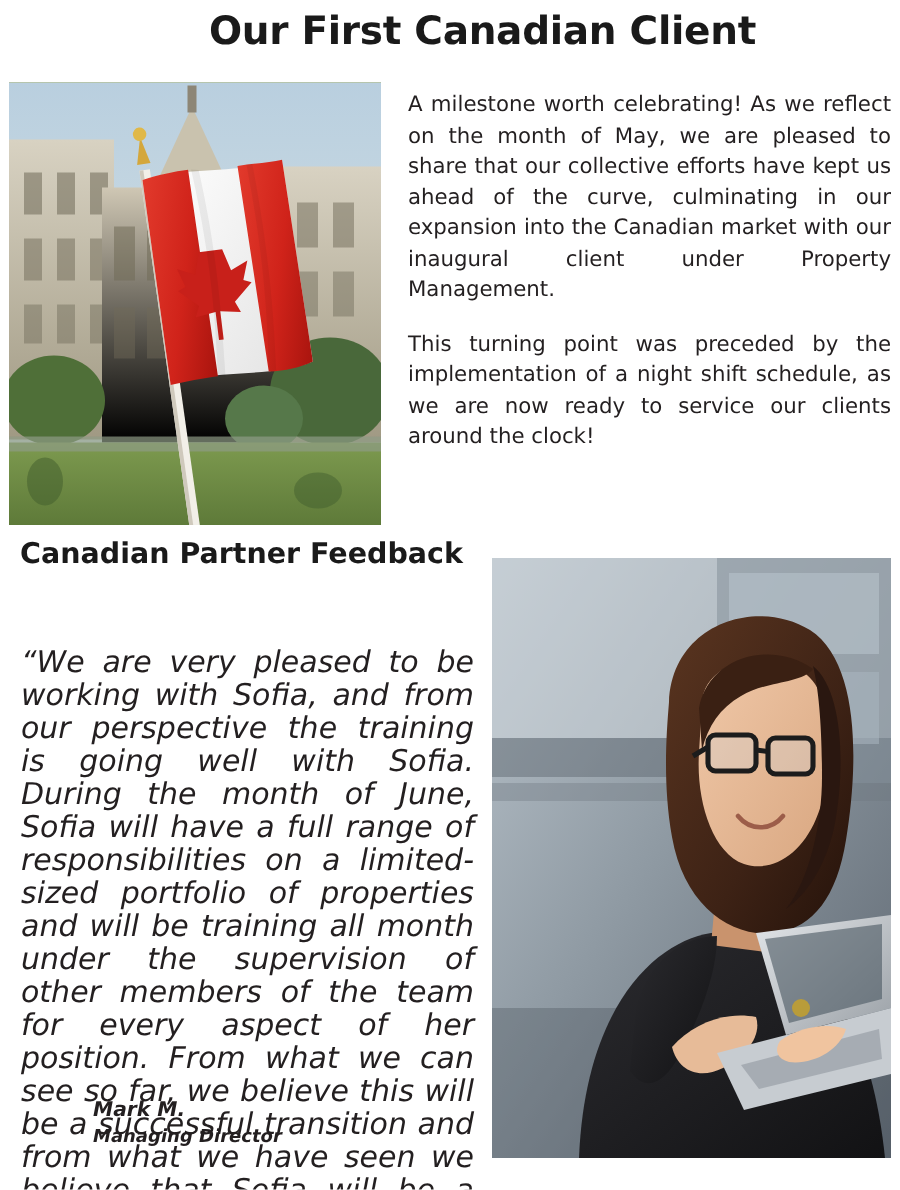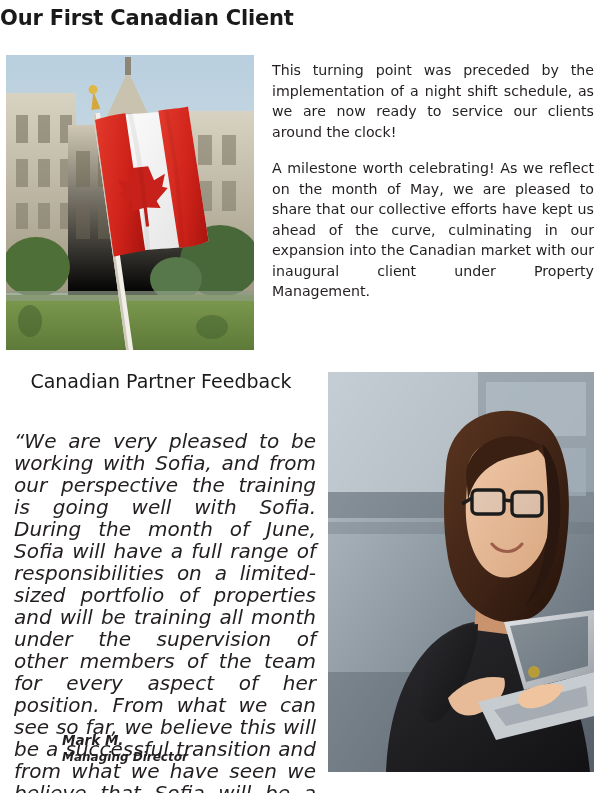--- a/index.html
+++ b/index.html
@@ -20,22 +20,22 @@
     width: 600px;
     height: 793px;
   }
 
   
   .title {
     position: absolute;
     top: 6px;
     left: 0;
     width: 504px;
-    text-align: left;
-    font-size: 21px;
+    text-align: right;
+    font-size: 26px;
     font-weight: bold;
     letter-spacing: -0.2px;
     color: #1a1a1a;
   }
 
   
   .flag-photo {
     position: absolute;
     left: 6px;
     top: 55px;
@@ -56,25 +56,25 @@
     text-align: justify;
     color: #231f20;
   }
   .intro p { margin: 0 0 16px 0; }
   .intro p:last-child { margin-bottom: 0; }
 
   
   .fb-heading {
     position: absolute;
     left: 6px;
-    top: 368px;
+    top: 356px;
     width: 310px;
     text-align: center;
     font-size: 19px;
-    font-weight: normal;
+    font-weight: bold;
     line-height: 26px;
     color: #1a1a1a;
   }
 
   .quote {
     position: absolute;
     left: 14px;
     top: 430px;
     width: 302px;
     font-size: 20px;
@@ -209,22 +209,22 @@
 
         <path d="M149 92 l4 14 11 -5 -4 12 5 2 -12 11 3 7 -13 -2 0 18 -3 0 0 -18 -13 2 3 -7 -12 -11 5 -2 -4 -12 11 5 4 -14 z" fill="#c8201a" transform="translate(0,24) scale(1.05) translate(-7,-6)"></path>
 
         <path d="M140 60 C146 120 143 160 141 199 L136 198 C139 158 141 118 135 59 Z" fill="#000000" opacity=".06"></path>
         <path d="M176 60 C180 120 178 162 175 199 L170 199 C174 160 176 118 172 60 Z" fill="#000000" opacity=".05"></path>
       </g>
     </svg>
   </div>
 
   <div class="intro">
+    <p>A milestone worth celebrating! As we reflect on the month of May, we are pleased to share that our collective efforts have kept us ahead of the curve, culminating in our expansion into the Canadian market with our inaugural client under Property Management.</p>
     <p>This turning point was preceded by the implementation of a night shift schedule, as we are now ready to service our clients around the clock!</p>
-    <p>A milestone worth celebrating! As we reflect on the month of May, we are pleased to share that our collective efforts have kept us ahead of the curve, culminating in our expansion into the Canadian market with our inaugural client under Property Management.</p>
   </div>
 
   <div class="fb-heading">Canadian Partner Feedback</div>
 
   <div class="quote">“We are very pleased to be working with Sofia, and from our perspective the training is going well with Sofia. During the month of June, Sofia will have a full range of responsibilities on a limited-sized portfolio of properties and will be training all month under the supervision of other members of the team for every aspect of her position. From what we can see so far, we believe this will be a successful transition and from what we have seen we believe that Sofia will be a good fit with our team.”</div>
 
   <div class="signature">
     <div class="sig-name">Mark M.</div>
     <div class="sig-role">Managing Director</div>
   </div>

